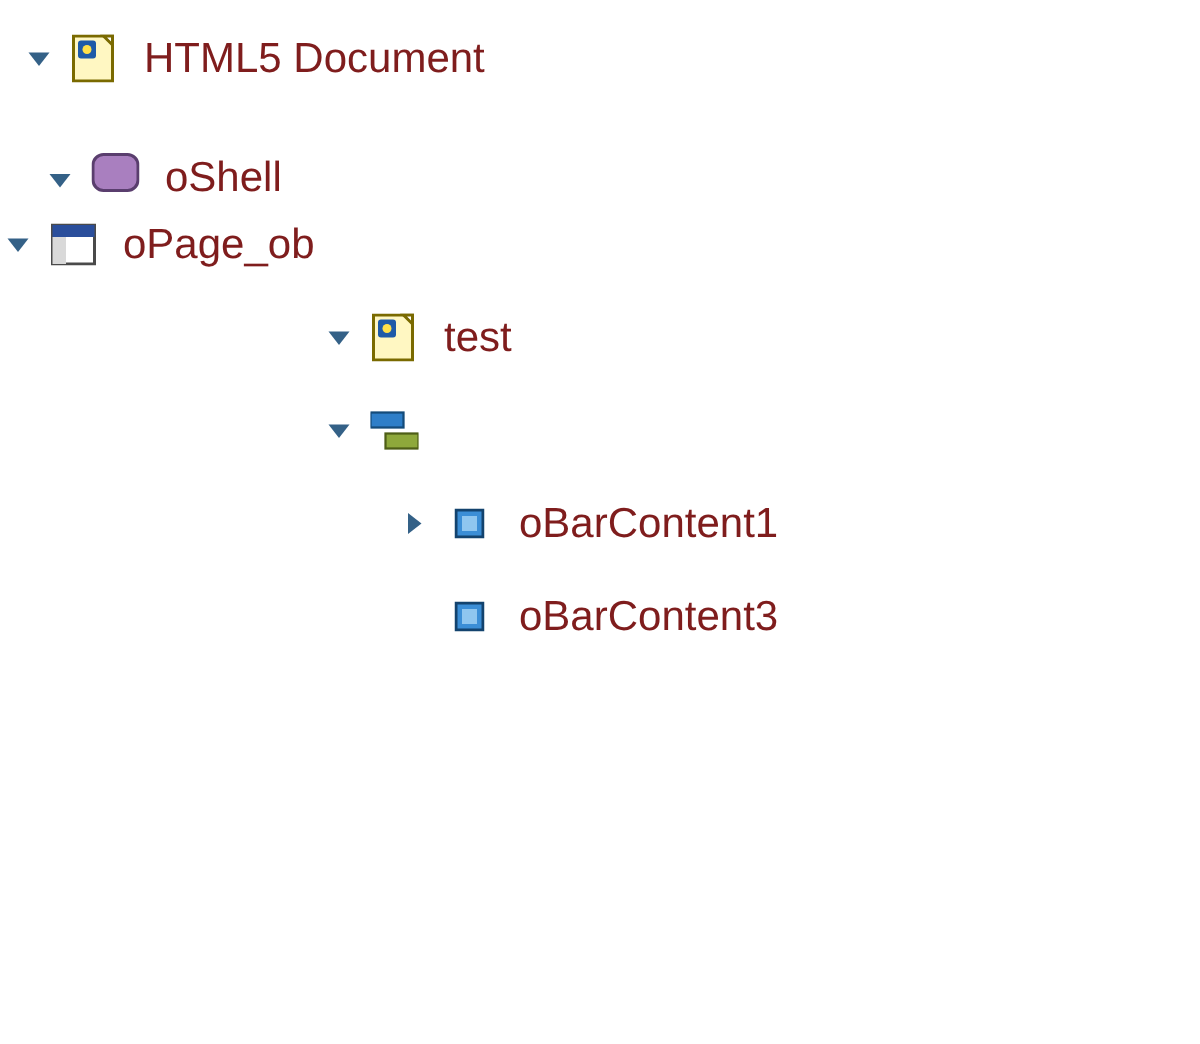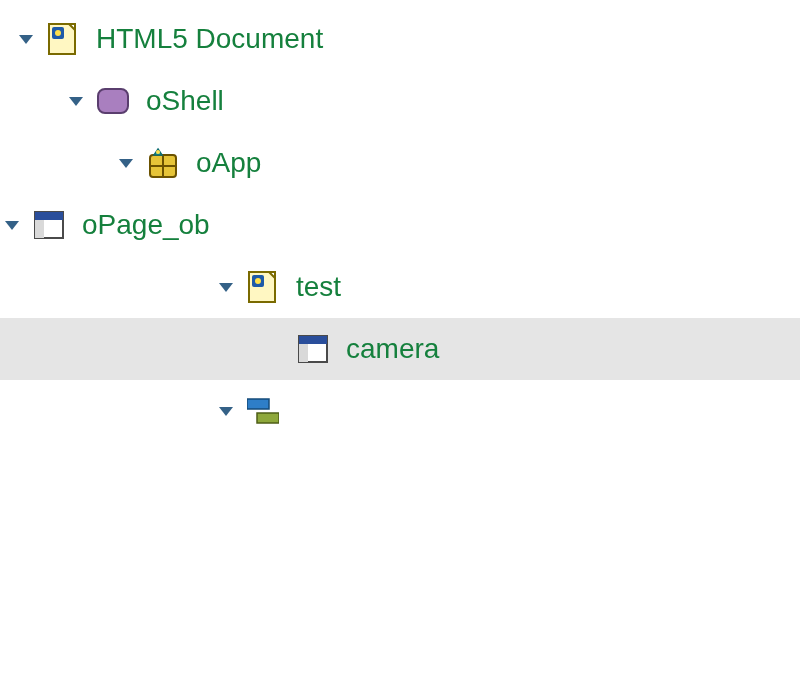--- a/index.html
+++ b/index.html
@@ -46,25 +46,25 @@
     height: 34px;
     display: flex;
     align-items: center;
     justify-content: center;
     flex: 0 0 34px;
     margin-right: 16px;
   }
   .icon svg { display:block; }
   .label {
     line-height: 1;
-    color: #15803d;
+    color: #7f1d1d;
   }
   
   .lvl0 { padding-left: 14px; }
-  .lvl1 { padding-left: 64px; }
+  .lvl1 { padding-left: 28px; align-items: flex-end; }
   .lvl2 { padding-left: 114px; }
   .lvl3 { }
   .lvl4 { padding-left: 214px; }
   .lvl5 { padding-left: 264px; } 
 </style>
 </head>
 <body>
 
 <div class="tree">
 
@@ -92,37 +92,20 @@
         </svg>
     </span>
     <span class="icon">
       <svg width="32" height="26" viewBox="0 0 32 26">
         <rect x="1" y="1" width="30" height="24" rx="7" fill="#a97fbf" stroke="#5a3e6e" stroke-width="2"></rect>
       </svg>
     </span>
     <span class="label">oShell</span>
   </div>
 
-  <div class="row lvl2">
-    <span class="arrow">
-      <svg width="18" height="18" viewBox="0 0 18 18">
-          <polygon points="2,5 16,5 9,14" fill="#346187"></polygon>
-        </svg>
-    </span>
-    <span class="icon">
-      <svg width="32" height="32" viewBox="0 0 32 32">
-        <rect x="3" y="8" width="26" height="22" rx="3" fill="#e6c438" stroke="#6b5200" stroke-width="2"></rect>
-        <line x1="16" y1="8" x2="16" y2="30" stroke="#6b5200" stroke-width="2"></line>
-        <line x1="3" y1="19" x2="29" y2="19" stroke="#6b5200" stroke-width="2"></line>
-        <polygon points="11,2 15,8 7,8" fill="#29aab0" stroke="#0d6d72" stroke-width="1.5"></polygon>
-        <circle cx="11" cy="5" r="2" fill="#ffe04a"></circle>
-      </svg>
-    </span>
-    <span class="label">oApp</span>
-  </div>
 
   <div class="row lvl3">
     <span class="arrow">
       <svg width="18" height="18" viewBox="0 0 18 18">
           <polygon points="2,5 16,5 9,14" fill="#346187"></polygon>
         </svg>
     </span>
     <span class="icon">
       <svg width="30" height="28" viewBox="0 0 30 28">
         <rect x="1" y="1" width="28" height="26" fill="#ffffff" stroke="#4a4a4a" stroke-width="2"></rect>
@@ -143,42 +126,55 @@
       <svg width="30" height="32" viewBox="0 0 30 32">
         <rect x="1" y="1" width="26" height="30" fill="#fff7c2" stroke="#7a6a00" stroke-width="2"></rect>
         <polygon points="27,1 21,1 27,7" fill="#ffffff" stroke="#7a6a00" stroke-width="2"></polygon>
         <rect x="4" y="4" width="12" height="12" rx="2" fill="#1e5aa8"></rect>
         <circle cx="10" cy="10" r="3" fill="#ffe04a"></circle>
       </svg>
     </span>
     <span class="label">test</span>
   </div>
 
-  <div class="row lvl5 selected">
-    <span class="spacer"></span>
-    <span class="icon">
-      <svg width="30" height="28" viewBox="0 0 30 28">
-        <rect x="1" y="1" width="28" height="26" fill="#ffffff" stroke="#4a4a4a" stroke-width="2"></rect>
-        <rect x="1" y="1" width="28" height="8" fill="#2a4e9b"></rect>
-        <rect x="1" y="9" width="9" height="18" fill="#d9d9d9"></rect>
-      </svg>
-    </span>
-    <span class="label">camera</span>
-  </div>
 
   <div class="row lvl4">
     <span class="arrow">
       <svg width="18" height="18" viewBox="0 0 18 18">
           <polygon points="2,5 16,5 9,14" fill="#346187"></polygon>
         </svg>
     </span>
     <span class="icon">
       <svg width="32" height="28" viewBox="0 0 32 28">
         <rect x="0" y="2" width="22" height="10" fill="#2e7ec8" stroke="#144b7a" stroke-width="1.5"></rect>
         <rect x="10" y="16" width="22" height="10" fill="#8ea83b" stroke="#4e5e17" stroke-width="1.5"></rect>
       </svg>
     </span>
   </div>
 
+  <div class="row lvl5">
+    <span class="arrow">
+      <svg width="18" height="18" viewBox="0 0 18 18">
+          <polygon points="5,2 14,9 5,16" fill="#346187"></polygon>
+        </svg>
+    </span>
+    <span class="icon">
+      <svg width="20" height="20" viewBox="0 0 20 20">
+        <rect x="1" y="1" width="18" height="18" fill="#3b8ed6" stroke="#13436e" stroke-width="2"></rect>
+        <rect x="5" y="5" width="10" height="10" fill="#8fc6ef"></rect>
+      </svg>
+    </span>
+    <span class="label">oBarContent1</span>
+  </div>
 
+  <div class="row lvl5">
+    <span class="spacer"></span>
+    <span class="icon">
+      <svg width="20" height="20" viewBox="0 0 20 20">
+        <rect x="1" y="1" width="18" height="18" fill="#3b8ed6" stroke="#13436e" stroke-width="2"></rect>
+        <rect x="5" y="5" width="10" height="10" fill="#8fc6ef"></rect>
+      </svg>
+    </span>
+    <span class="label">oBarContent3</span>
+  </div>
 
 
 </div>
 
 </body></html>

